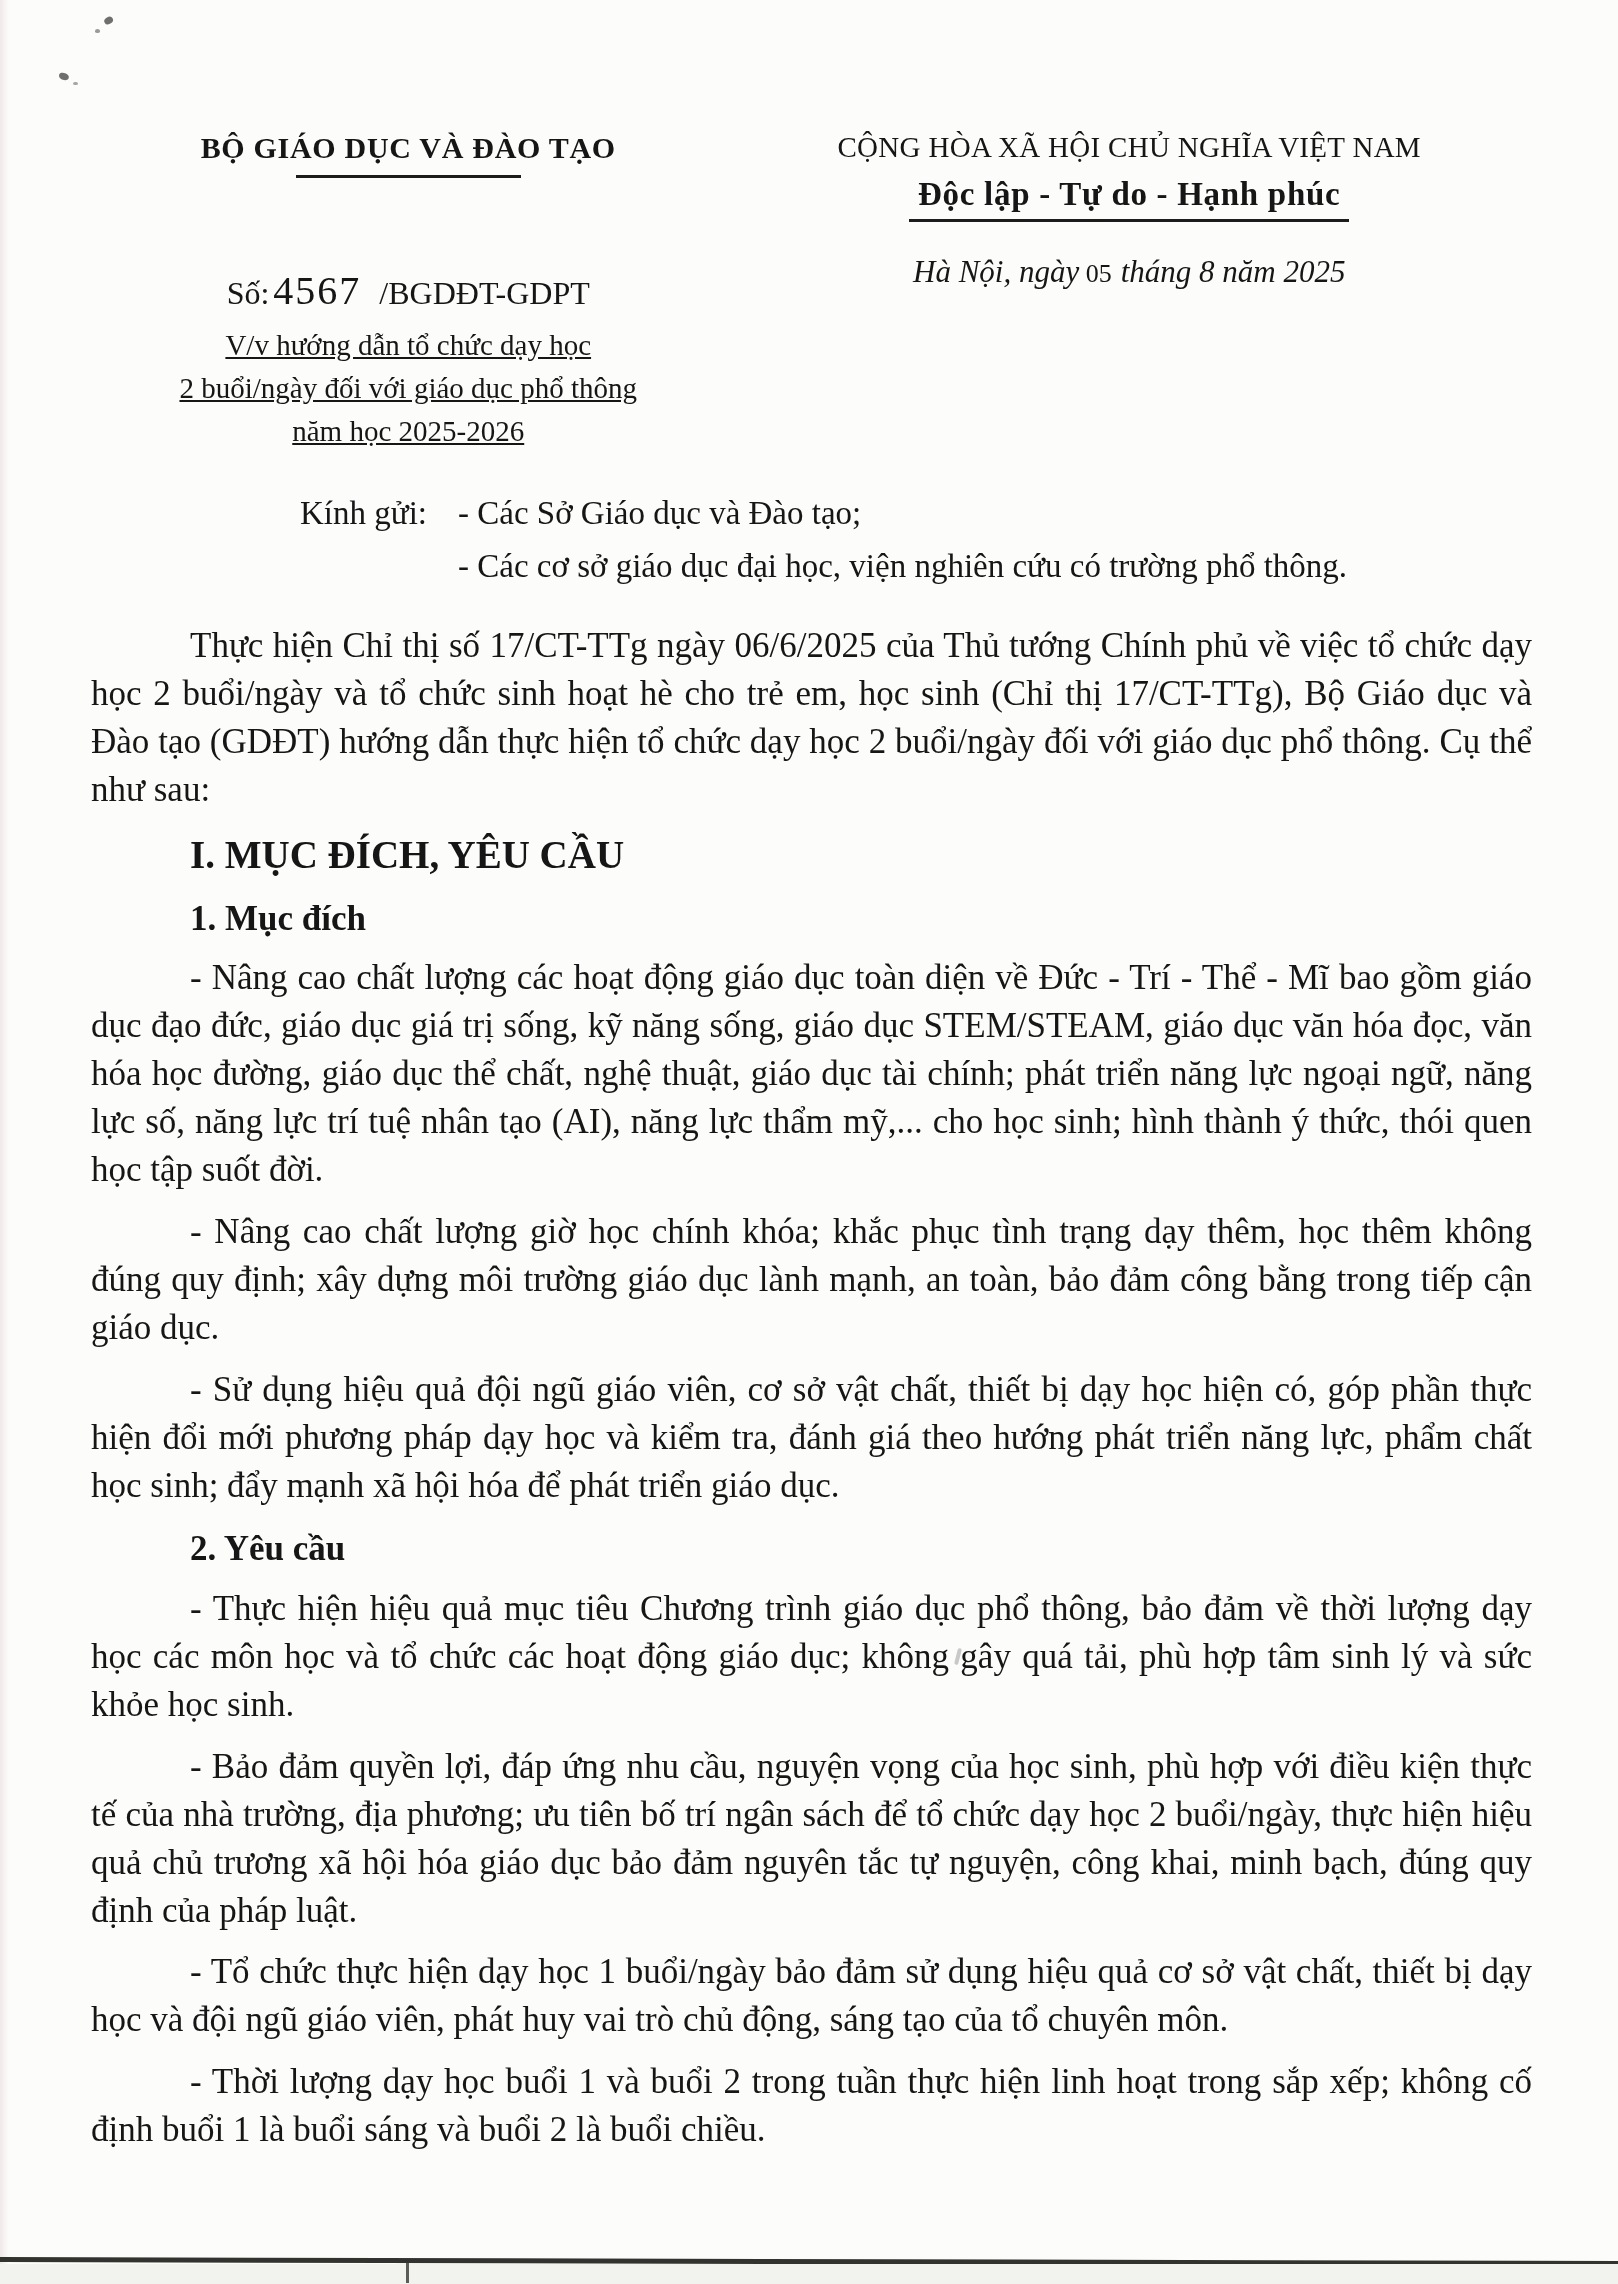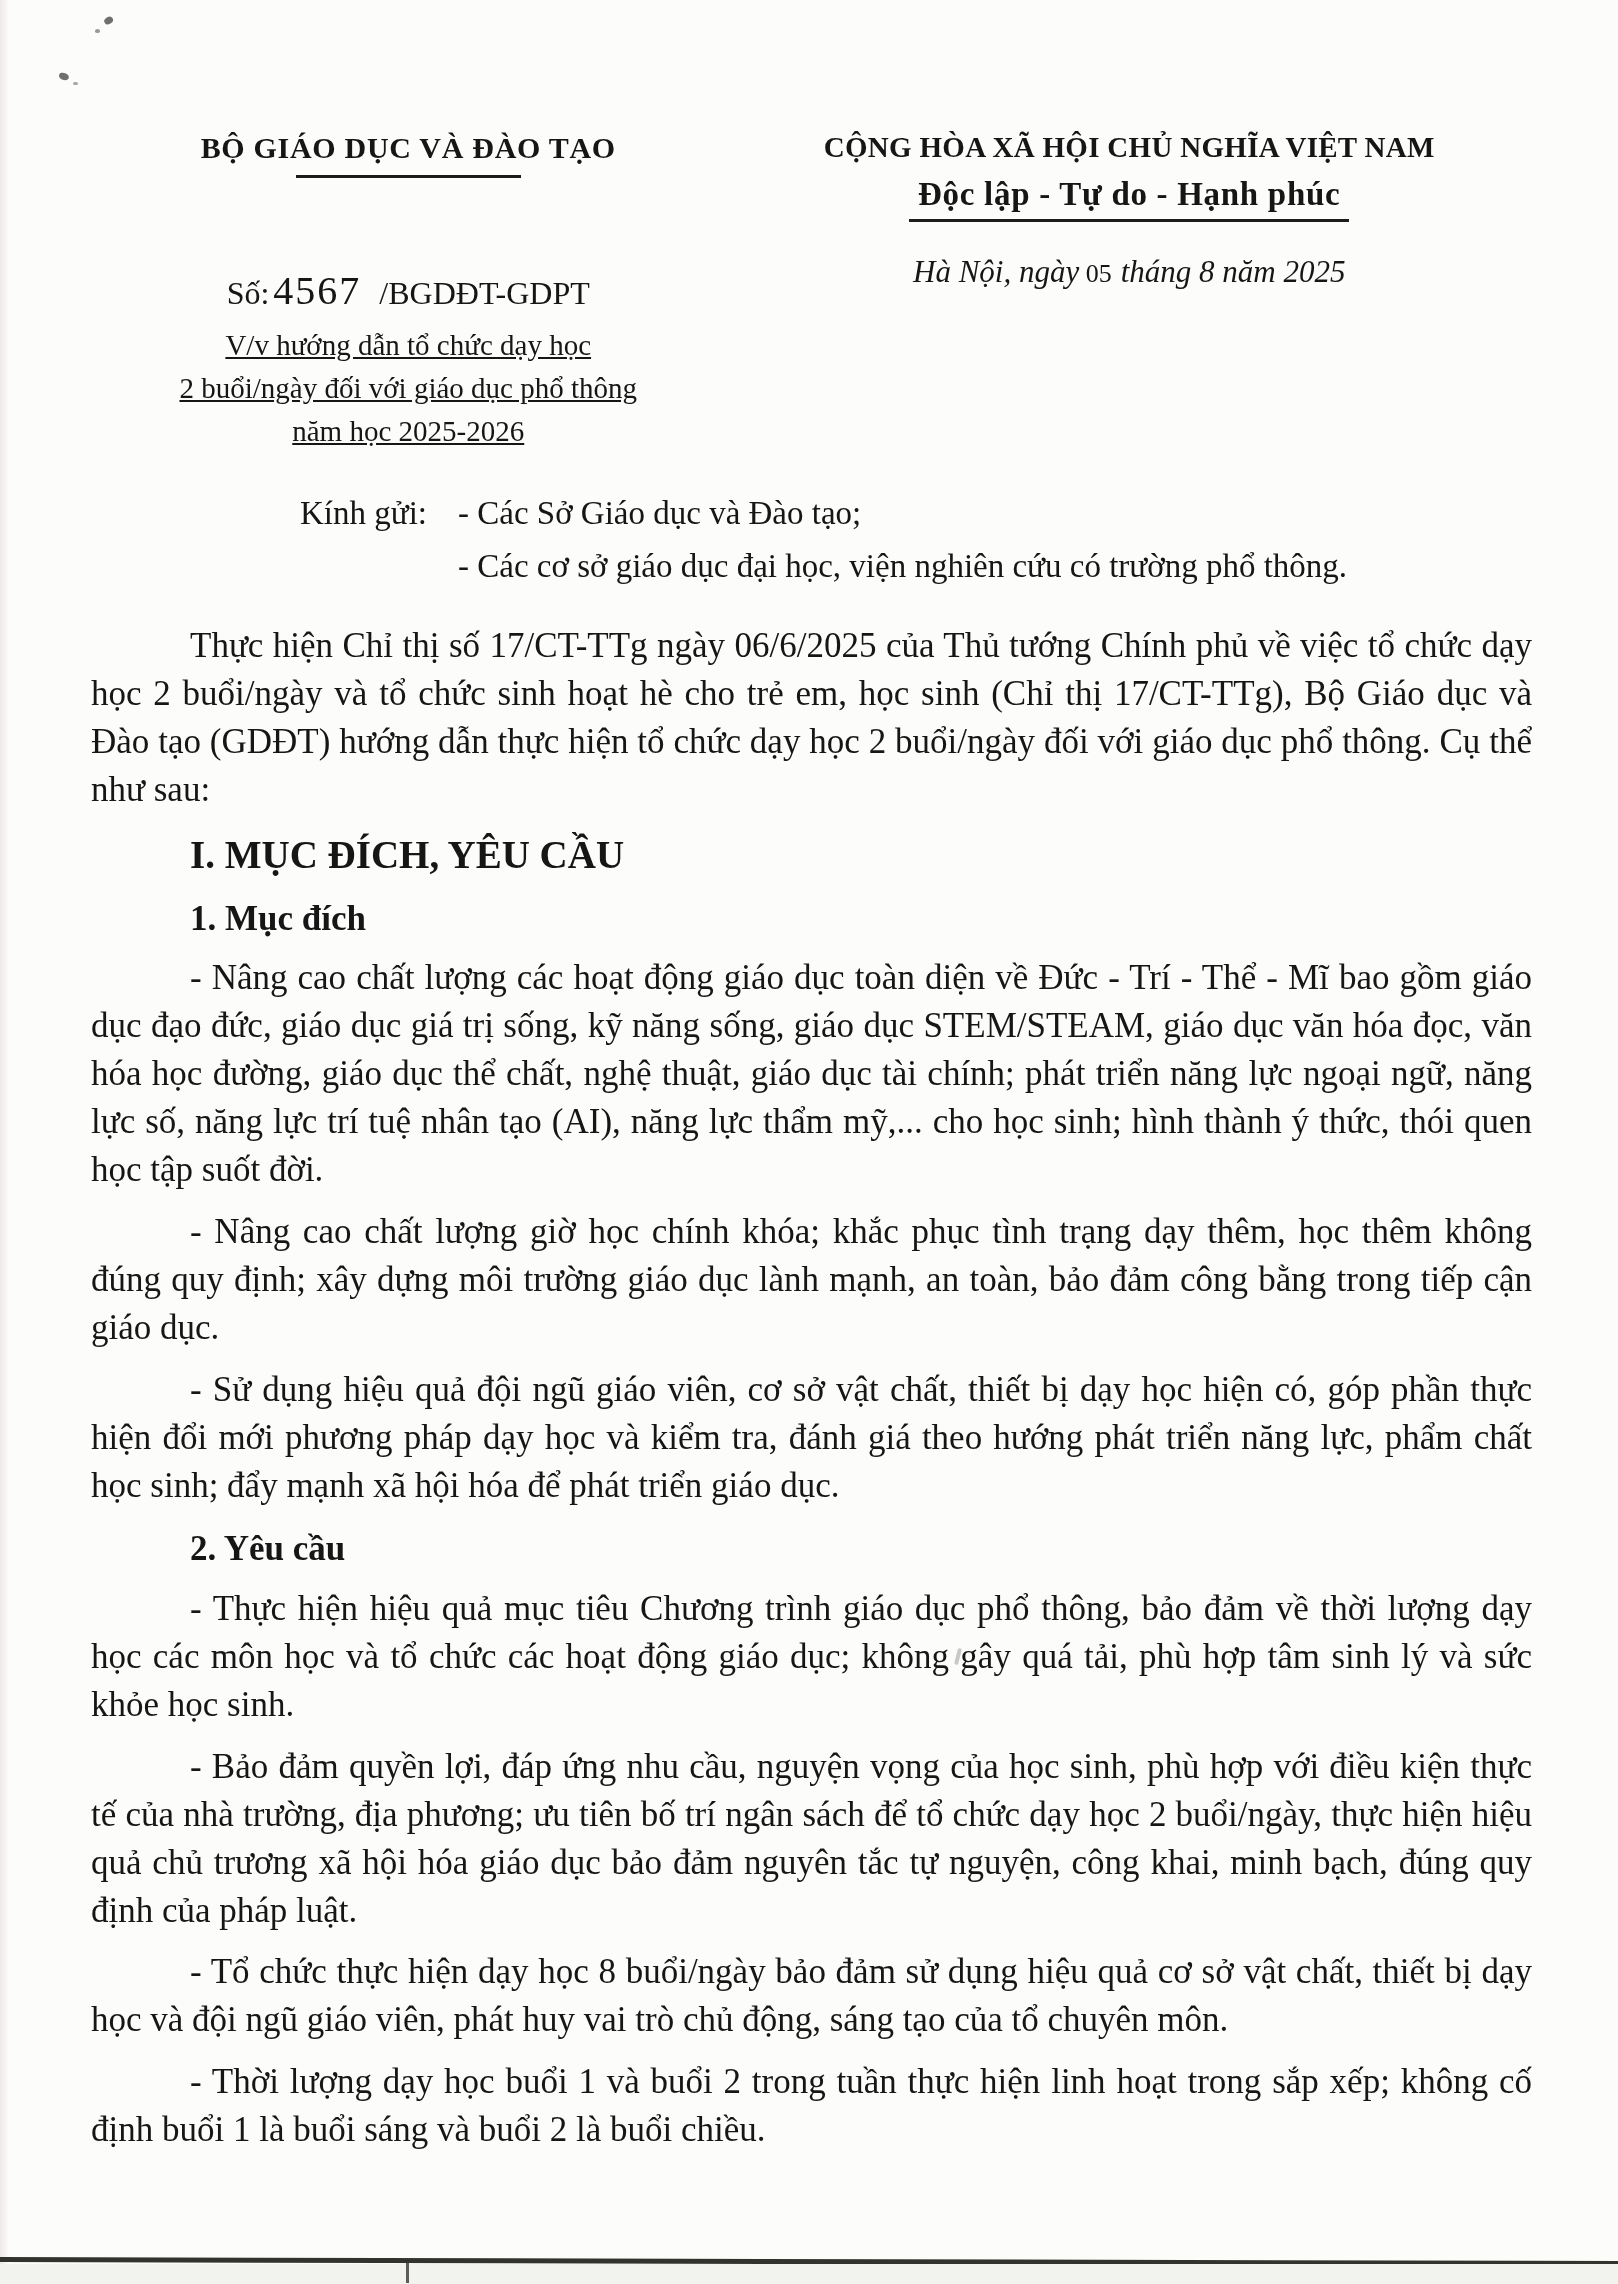--- a/index.html
+++ b/index.html
@@ -18,21 +18,21 @@
     padding:128px 85px 0 91px;
     box-sizing:border-box;
   }
   .header-left{width:44%;text-align:center;}
   .header-right{width:56%;text-align:center;}
   .org{font-weight:bold;font-size:30px;line-height:39px;letter-spacing:0.7px;}
   .org-underline{width:225px;height:3.3px;background:#1c1c1c;margin:7.8px auto 90px auto;}
   .so-line{font-size:32px;line-height:46px;margin-bottom:7.8px;white-space:nowrap;}
   .so-number{font-size:40px;letter-spacing:2px;margin:0 18px 0 3.9px;}
   .subject{font-size:29px;line-height:43px;text-decoration:underline;}
-  .national1{font-weight:bold;font-size:29px;line-height:38px;letter-spacing:0.3px;white-space:nowrap;}
+  .national1{font-weight:normal;font-size:29px;line-height:38px;letter-spacing:0.3px;white-space:nowrap;}
   .national2{
     display:inline-block;
     font-weight:bold;font-size:33px;line-height:40px;
     margin-top:7.8px;padding:0 9px 5.2px 9px;
     border-bottom:3.3px solid #1c1c1c;
     letter-spacing:0.7px;white-space:nowrap;
   }
   .date-line{font-style:italic;font-size:31px;line-height:39px;margin-top:30px;}
   .date-day{font-style:normal;font-size:26px;padding:0 9px 0 6.5px;}
   
@@ -133,21 +133,21 @@
   <div class="doc-body">
       <p class="para">Thực hiện Chỉ thị số 17/CT-TTg ngày 06/6/2025 của Thủ tướng Chính phủ về việc tổ chức dạy học 2 buổi/ngày và tổ chức sinh hoạt hè cho trẻ em, học sinh (Chỉ thị 17/CT-TTg), Bộ Giáo dục và Đào tạo (GDĐT) hướng dẫn thực hiện tổ chức dạy học 2 buổi/ngày đối với giáo dục phổ thông. Cụ thể như sau:</p>
       <h3 class="heading-1">I. MỤC ĐÍCH, YÊU CẦU</h3>
       <h4 class="heading-2">1. Mục đích</h4>
       <p class="para">- Nâng cao chất lượng các hoạt động giáo dục toàn diện về Đức - Trí - Thể - Mĩ bao gồm giáo dục đạo đức, giáo dục giá trị sống, kỹ năng sống, giáo dục STEM/STEAM, giáo dục văn hóa đọc, văn hóa học đường, giáo dục thể chất, nghệ thuật, giáo dục tài chính; phát triển năng lực ngoại ngữ, năng lực số, năng lực trí tuệ nhân tạo (AI), năng lực thẩm mỹ,... cho học sinh; hình thành ý thức, thói quen học tập suốt đời.</p>
       <p class="para">- Nâng cao chất lượng giờ học chính khóa; khắc phục tình trạng dạy thêm, học thêm không đúng quy định; xây dựng môi trường giáo dục lành mạnh, an toàn, bảo đảm công bằng trong tiếp cận giáo dục.</p>
       <p class="para">- Sử dụng hiệu quả đội ngũ giáo viên, cơ sở vật chất, thiết bị dạy học hiện có, góp phần thực hiện đổi mới phương pháp dạy học và kiểm tra, đánh giá theo hướng phát triển năng lực, phẩm chất học sinh; đẩy mạnh xã hội hóa để phát triển giáo dục.</p>
       <h4 class="heading-2">2. Yêu cầu</h4>
       <p class="para">- Thực hiện hiệu quả mục tiêu Chương trình giáo dục phổ thông, bảo đảm về thời lượng dạy học các môn học và tổ chức các hoạt động giáo dục; không gây quá tải, phù hợp tâm sinh lý và sức khỏe học sinh.</p>
       <p class="para">- Bảo đảm quyền lợi, đáp ứng nhu cầu, nguyện vọng của học sinh, phù hợp với điều kiện thực tế của nhà trường, địa phương; ưu tiên bố trí ngân sách để tổ chức dạy học 2 buổi/ngày, thực hiện hiệu quả chủ trương xã hội hóa giáo dục bảo đảm nguyên tắc tự nguyện, công khai, minh bạch, đúng quy định của pháp luật.</p>
-      <p class="para">- Tổ chức thực hiện dạy học 8 buổi/ngày bảo đảm sử dụng hiệu quả cơ sở vật chất, thiết bị dạy học và đội ngũ giáo viên, phát huy vai trò chủ động, sáng tạo của tổ chuyên môn.</p>
+      <p class="para">- Tổ chức thực hiện dạy học 1 buổi/ngày bảo đảm sử dụng hiệu quả cơ sở vật chất, thiết bị dạy học và đội ngũ giáo viên, phát huy vai trò chủ động, sáng tạo của tổ chuyên môn.</p>
       <p class="para">- Thời lượng dạy học buổi 1 và buổi 2 trong tuần thực hiện linh hoạt trong sắp xếp; không cố định buổi 1 là buổi sáng và buổi 2 là buổi chiều.</p>
     </div>
 
   <div class="scan-bottom-line"></div>
   <div class="scan-bottom-area"></div>
   <div class="scan-bottom-tick"></div>
 
 </div>
 
 

